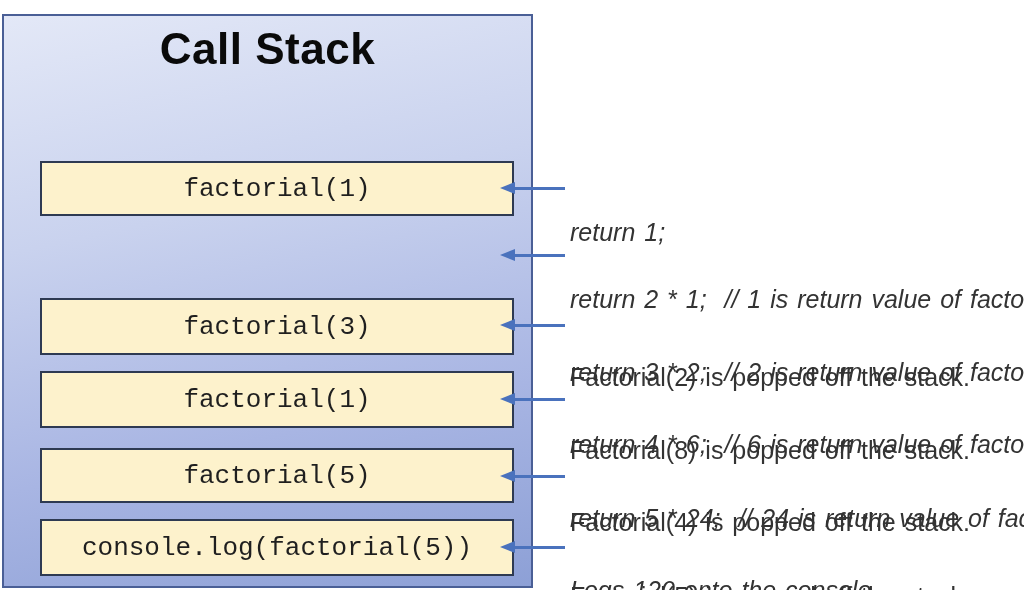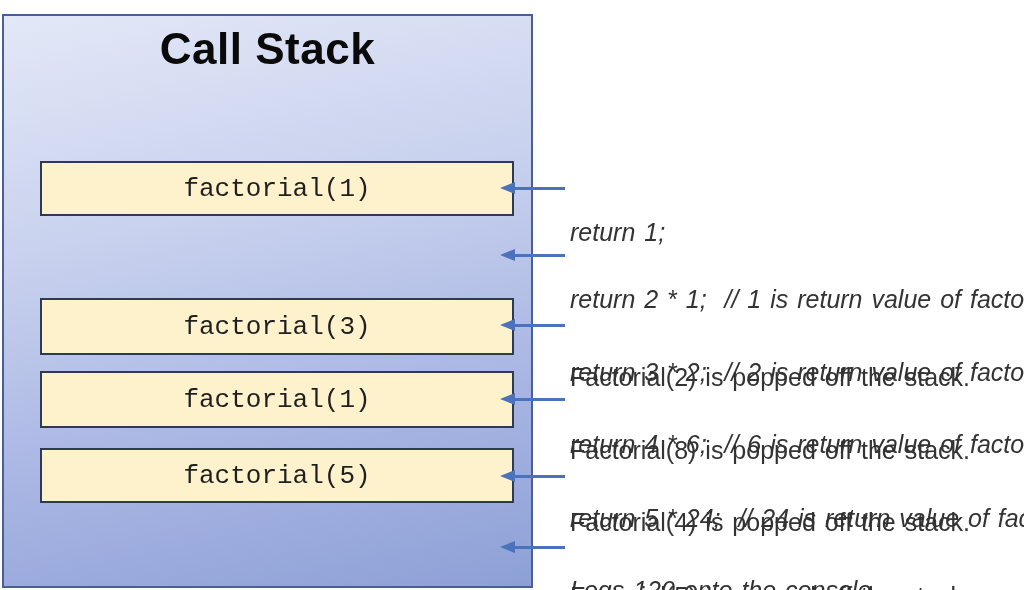--- a/index.html
+++ b/index.html
@@ -101,20 +101,23 @@
     </div>
     <div class="frame" style="top:282px; height:53px">
       <span class="frame-label">factorial(3)</span>
     </div>
     <div class="frame" style="top:355px; height:53px">
       <span class="frame-label">factorial(1)</span>
     </div>
     <div class="frame" style="top:432px">
       <span class="frame-label">factorial(5)</span>
     </div>
+    <div class="frame" style="top:503px; height:53px">
+      <span class="frame-label">console.log(factorial(5))</span>
+    </div>
   </div>
 
   <div class="arrow" style="top:182px">
     <span class="head"></span>
       <span class="shaft"></span>
   </div>
   <div class="arrow" style="top:249px">
     <span class="head"></span>
       <span class="shaft"></span>
   </div>

